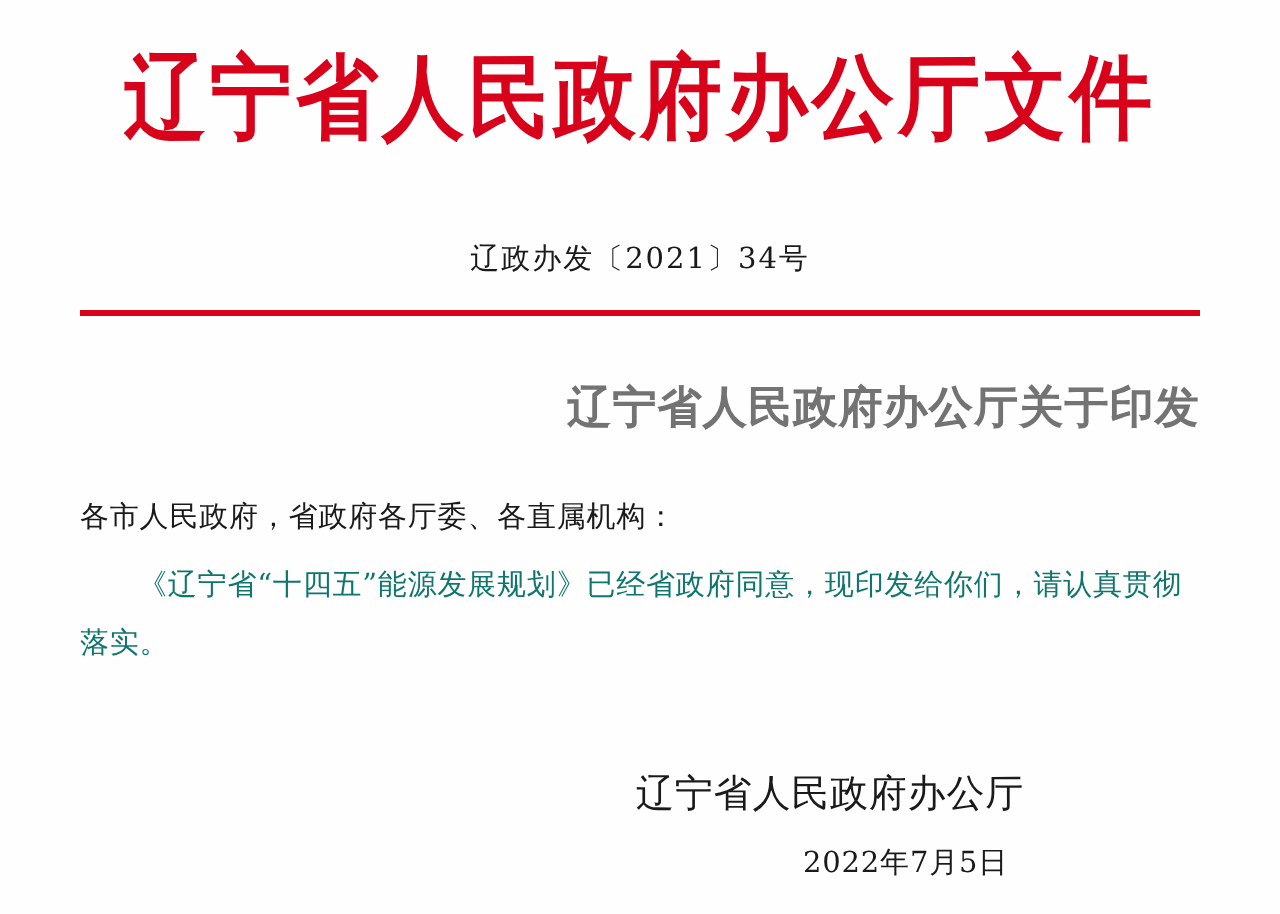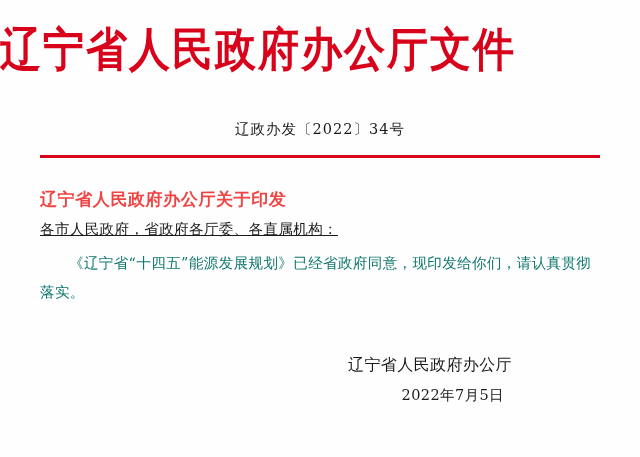--- a/index.html
+++ b/index.html
@@ -18,21 +18,21 @@
     position: relative;
     width: 640px;
     height: 457px;
     background: #fefefe;
     box-sizing: border-box;
     padding: 0;
   }
 
   
   .doc-header {
-    text-align: left;
+    text-align: center;
     padding-top: 22px;
   }
   .doc-title-main {
     color: #d9021b;
     font-family: "DejaVu Serif", "Liberation Serif", serif;
     font-weight: bold;
     font-size: 41px;
     letter-spacing: 2px;
     line-height: 1.2;
     white-space: nowrap;
@@ -63,56 +63,56 @@
 
   
   .doc-body {
     width: 560px;
     margin: 0 auto;
     padding-top: 24px;
     box-sizing: border-box;
   }
 
   .doc-subject {
-    text-align: left;
-    color: #ef4444;
+    text-align: right;
+    color: #737373;
     font-weight: bold;
-    font-size: 17px;
+    font-size: 22px;
     line-height: 2.0;
     letter-spacing: 0.6px;
   }
   .doc-subject-line {
     display: block;
   }
 
   .doc-recipient {
+    margin-top: 20px;
     font-size: 14.5px;
     color: #1a1a1a;
     line-height: 1.9;
     letter-spacing: 0.4px;
-    text-decoration: underline;
   }
 
   .doc-paragraph {
     margin-top: 6px;
     font-size: 14.5px;
     color: #0f766e;
     line-height: 1.95;
     letter-spacing: 0.4px;
   }
   .doc-paragraph .indent {
     display: inline-block;
     width: 2em;
   }
 
   .doc-signature {
     margin-top: 42px;
     text-align: right;
     padding-right: 88px;
-    font-size: 16px;
+    font-size: 19px;
     color: #1a1a1a;
     line-height: 2.1;
     letter-spacing: 0.4px;
   }
   .doc-date {
     text-align: right;
     padding-right: 96px;
     font-size: 14.5px;
     color: #1a1a1a;
     line-height: 2.0;
@@ -122,21 +122,21 @@
 </head>
 <body>
 
 <div class="doc-page">
 
   <div class="doc-header">
     <div class="doc-title-main">辽宁省人民政府办公厅文件</div>
   </div>
 
   <div class="doc-number-wrap">
-    <span class="doc-number">辽政办发〔2022〕34号</span>
+    <span class="doc-number">辽政办发〔2021〕34号</span>
   </div>
 
   <div class="doc-rule"></div>
 
   <div class="doc-body">
 
     <div class="doc-subject">
       <span class="doc-subject-line">辽宁省人民政府办公厅关于印发</span>
     </div>
 

